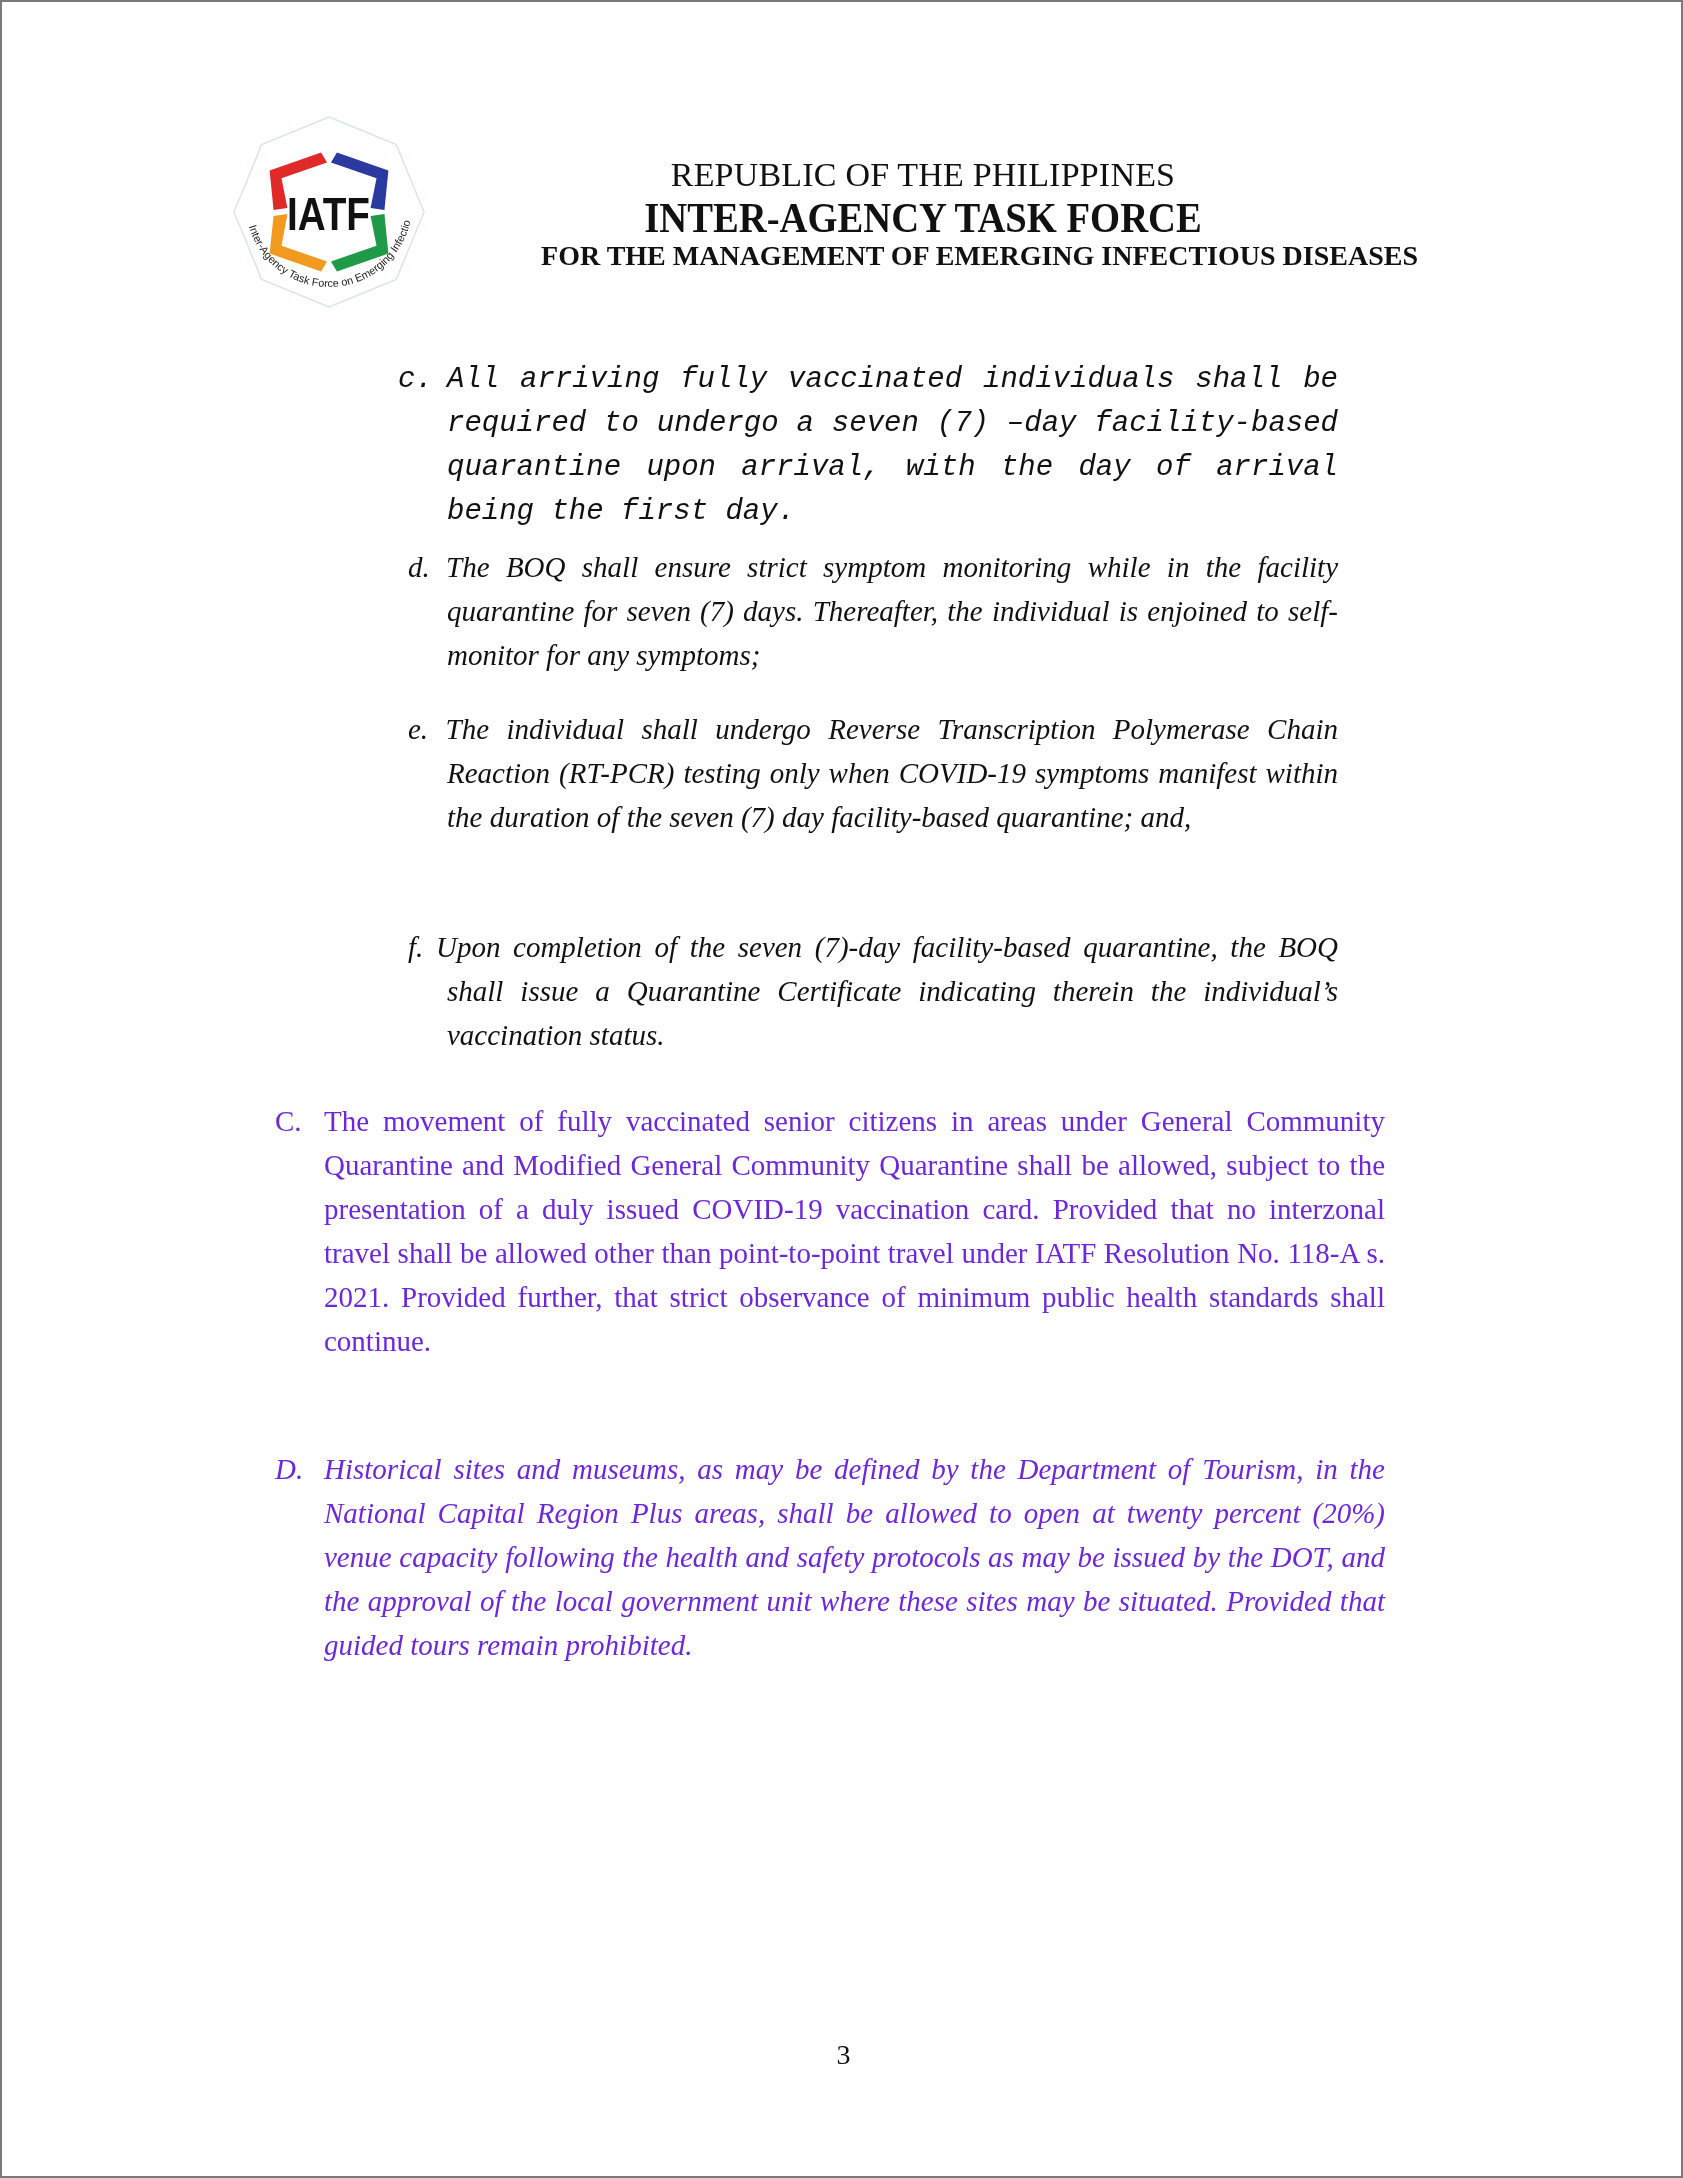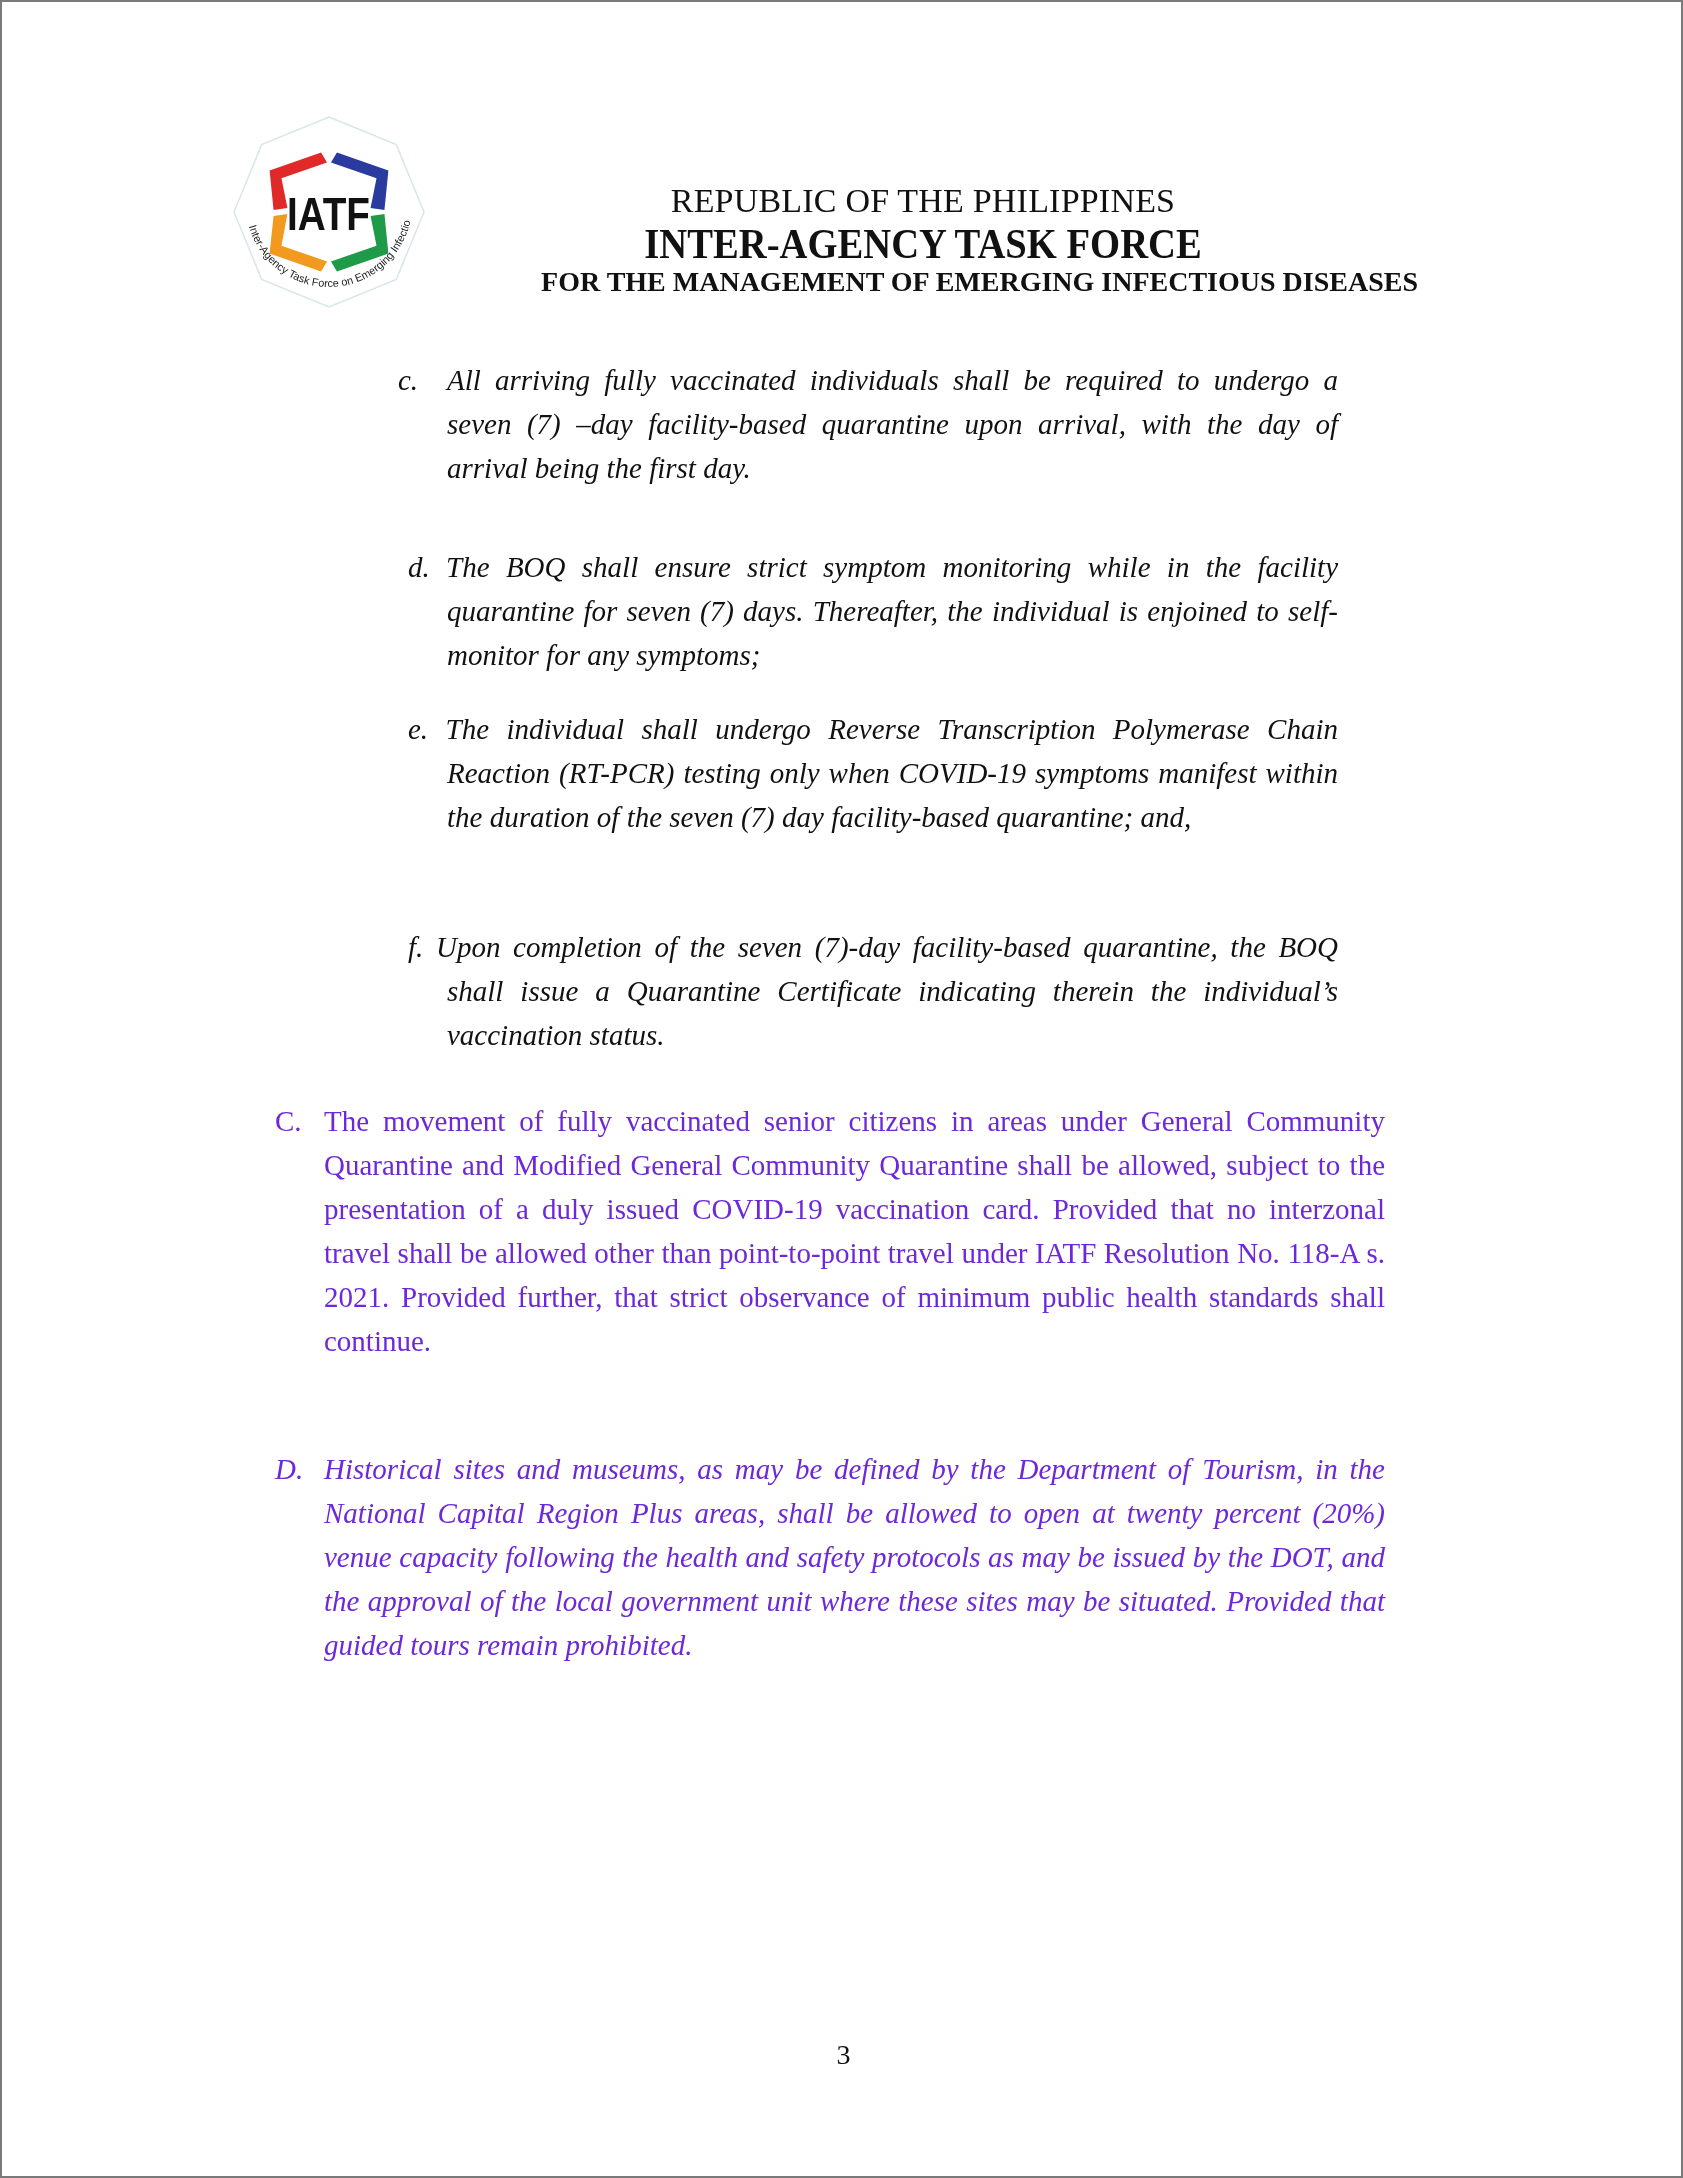--- a/index.html
+++ b/index.html
@@ -4,32 +4,32 @@
   <style>
     html, body { margin: 0; padding: 0; background: #ffffff; }
     body { width: 1683px; height: 2178px; position: relative; overflow: hidden; }
     .page {
       position: absolute; left: 0; top: 0; width: 1683px; height: 2178px;
       box-sizing: border-box; border: 2px solid #7a7a7a; background: #fff;
     }
     .logo { position: absolute; left: 228px; top: 111px; width: 198px; height: 198px; }
     .header { position: absolute; left: 426px; top: 153px; width: 990px; text-align: center;
       font-family: "Liberation Serif", serif; color: #111; }
-    .h1 { font-size: 34px; line-height: 40px; letter-spacing: 0.2px; margin-top: 26px; }
+    .h1 { font-size: 34px; line-height: 40px; letter-spacing: 0.2px; }
     .h2 { font-size: 42px; line-height: 46px; font-weight: bold; transform: scaleX(0.92); }
     .h3 { font-size: 28px; line-height: 34px; font-weight: bold; margin-top: -2px; text-align: right; }
 
     .sub { position: absolute; left: 396px; width: 891px;
       font-family: "Liberation Serif", serif; font-style: italic;
       font-size: 29px; line-height: 44px; color: #111; text-align: justify; }
     .item { position: absolute; left: 273px; width: 1061px;
       font-family: "Liberation Serif", serif; font-size: 29px; line-height: 44px;
       color: #6d28d9; text-align: justify; }
     .hang { padding-left: 49px; text-indent: -49px; }
-    .hang-sm { padding-left: 49px; text-indent: -49px; }
+    .hang-sm { padding-left: 49px; text-indent: -49px; font-family: Liberation Mono, monospace; }
     .marker { display: inline-block; width: 49px; text-indent: 0; }
     .resolved { position: absolute; left: 198px; width: 1287px;
       font-family: "Liberation Serif", serif; font-size: 29px; line-height: 44px;
       color: #111; text-align: justify; text-indent: 100px; }
     .resolved b { font-weight: bold; }
     .pagenum { position: absolute; left: 0; width: 1683px; top: 2037px; text-align: center;
       font-family: "Liberation Serif", serif; font-size: 28px; color: #111; }
   </style>
 </head>
 <body>

